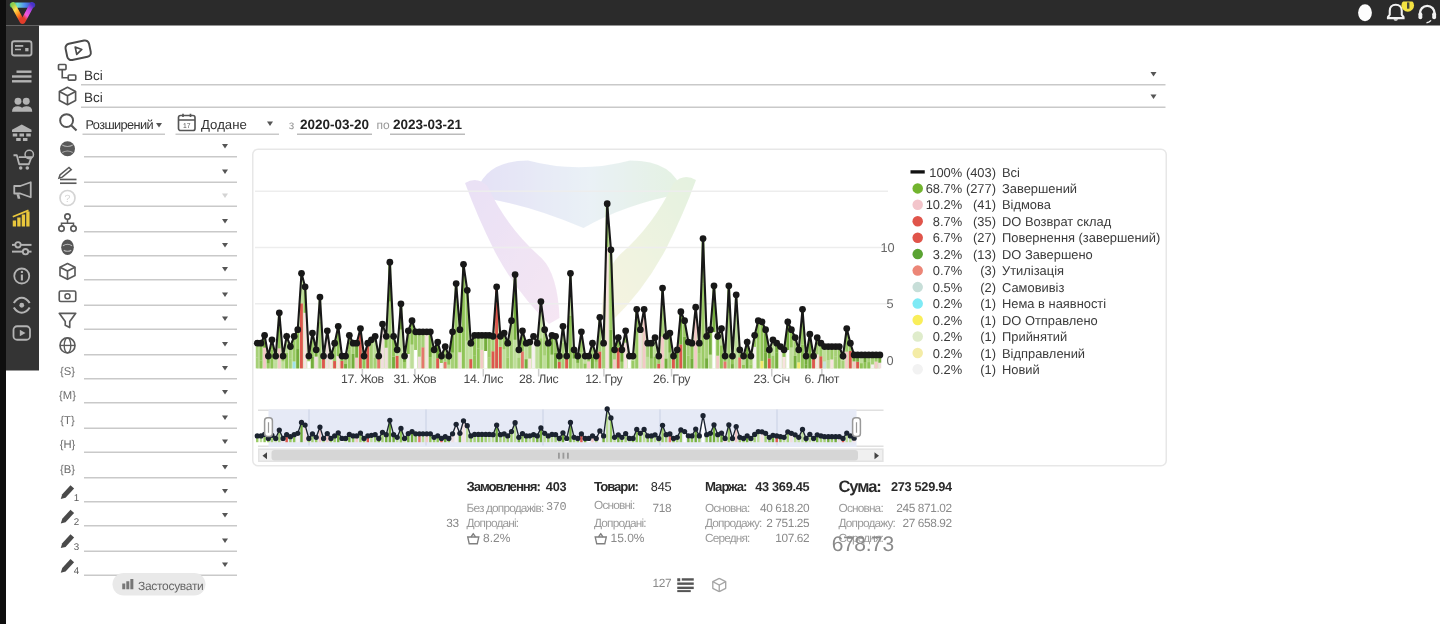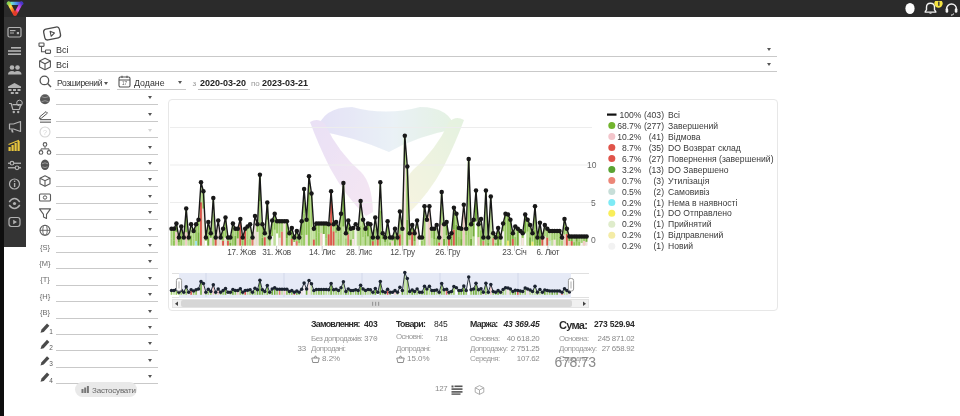--- a/index.html
+++ b/index.html
@@ -1176,21 +1176,21 @@
     <div class="abs" style="left:396px;top:332px;font-size:7.9px;letter-spacing:-0.55px;color:#9a9a9a;">Основні:</div>
     <div class="abs" style="left:367.5px;top:333.5px;width:80px;text-align:right;font-size:7.9px;letter-spacing:-0.25px;color:#8a8a8a;">718</div>
     <div class="abs" style="left:396px;top:343.8px;font-size:7.9px;letter-spacing:-0.55px;color:#9a9a9a;">Допродані:</div>
     <div class="abs" style="left:367.5px;top:343.8px;width:80px;text-align:right;font-size:7.9px;letter-spacing:-0.25px;color:#8a8a8a;margin-top:40px;">127</div>
     <svg class="abs" style="left:396px;top:354.6px;" width="9" height="9" viewBox="0 0 9 9">
       <path d="M0.8 3 L8.2 3 L7.2 7.5 L1.8 7.5Z" fill="none" stroke="#808080" stroke-width="0.9"></path>
       <path d="M3 3 L4.5 0.8 L6 3" fill="none" stroke="#808080" stroke-width="0.9"></path>
     </svg>
     <div class="abs" style="left:407px;top:354.1px;font-size:8px;color:#8a8a8a;">15.0%</div>
 <div class="abs" style="left:470px;top:319px;font-size:8.8px;letter-spacing:-0.7px;font-weight:bold;color:#2a2a2a;">Маржа:</div>
-    <div class="abs" style="left:459.5px;top:319.2px;width:80px;text-align:right;font-size:8.5px;letter-spacing:-0.2px;font-weight:bold;color:#2a2a2a;font-style:italic;">43 369.45</div>
+    <div class="abs" style="left:459.5px;top:319.2px;width:80px;text-align:right;font-size:8.5px;letter-spacing:-0.2px;font-weight:bold;color:#2a2a2a;">43 369.45</div>
     <div class="abs" style="left:470px;top:333.5px;font-size:7.9px;letter-spacing:-0.55px;color:#9a9a9a;">Основна:</div>
     <div class="abs" style="left:459.5px;top:333.5px;width:80px;text-align:right;font-size:7.9px;letter-spacing:-0.25px;color:#8a8a8a;">40 618.20</div>
     <div class="abs" style="left:470px;top:343.8px;font-size:7.9px;letter-spacing:-0.55px;color:#9a9a9a;">Допродажу:</div>
     <div class="abs" style="left:459.5px;top:343.8px;width:80px;text-align:right;font-size:7.9px;letter-spacing:-0.25px;color:#8a8a8a;">2 751.25</div>
     <div class="abs" style="left:470px;top:354.1px;font-size:7.9px;letter-spacing:-0.55px;color:#9a9a9a;">Середня:</div>
     <div class="abs" style="left:459.5px;top:354.1px;width:80px;text-align:right;font-size:7.9px;letter-spacing:-0.25px;color:#8a8a8a;">107.62</div>
 <div class="abs" style="left:559px;top:319px;font-size:11px;letter-spacing:-0.7px;font-weight:bold;color:#2a2a2a;">Сума:</div>
     <div class="abs" style="left:554.5px;top:319.2px;width:80px;text-align:right;font-size:8.5px;letter-spacing:-0.2px;font-weight:bold;color:#2a2a2a;">273 529.94</div>
     <div class="abs" style="left:559px;top:333.5px;font-size:7.9px;letter-spacing:-0.55px;color:#9a9a9a;">Основна:</div>
     <div class="abs" style="left:554.5px;top:333.5px;width:80px;text-align:right;font-size:7.9px;letter-spacing:-0.25px;color:#8a8a8a;">245 871.02</div>

